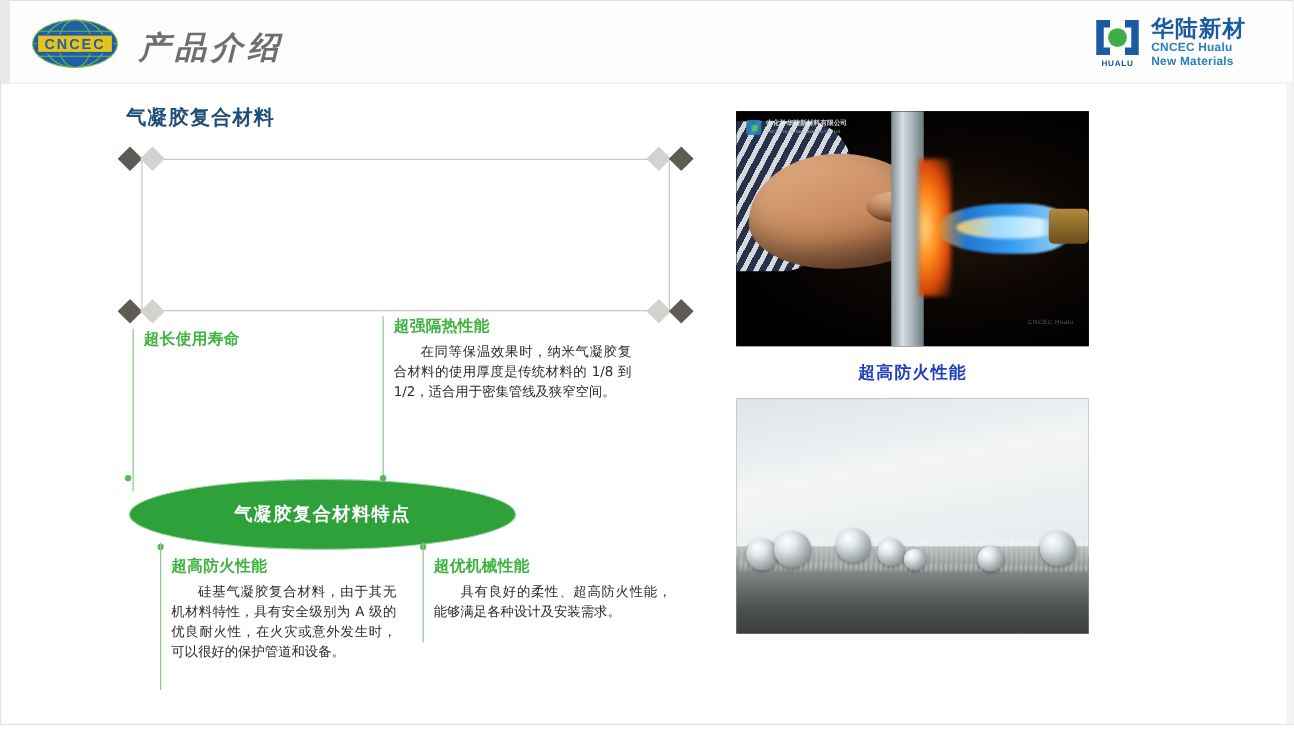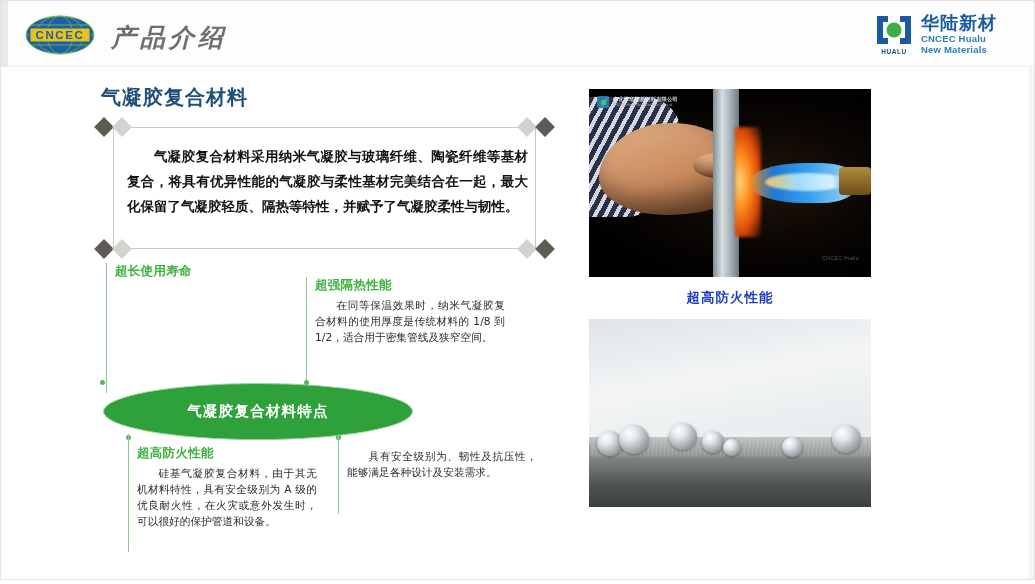--- a/index.html
+++ b/index.html
@@ -58,21 +58,21 @@
     letter-spacing: 1px; line-height: 19px;
   }
   #hualu-en1, #hualu-en2 {
     font-size: 9.5px; font-weight: bold; color: #2b7fb8; line-height: 11px;
     letter-spacing: 0.2px;
   }
 
   
   #section-title {
     position: absolute; left: 100px; top: 83px;
-    font-size: 20px; font-weight: bold;
+    font-size: 16px; font-weight: bold;
     color: #1f4e79; letter-spacing: 1px;
     white-space: nowrap;
   }
 
   
   #intro-frame {
     position: absolute; left: 96px; top: 117px;
     width: 455px; height: 140px;
   }
   .frame-line-h {
@@ -134,21 +134,21 @@
   .feature-body {
     margin-top: 4px;
     font-size: 10.7px; color: #2b2b2b; line-height: 16px;
     text-indent: 2em; text-align: justify;
     font-family: "DejaVu Sans", "Liberation Sans", sans-serif;
   }
 
   
   #feature-life      { left: 18px;  top: 0px;   width: 180px; }
   #feature-life .feature-rail      { height: 130px; left: -9px; }
-  #feature-insulation{ left: 218px; top: -10px; width: 190px; margin-top: 24px; }
+  #feature-insulation{ left: 218px; top: -10px; width: 190px; }
   #feature-insulation .feature-rail{ height: 140px; left: -9px; }
   #feature-fire      { left: 40px;  top: 182px; width: 180px; }
   #feature-fire .feature-rail      { height: 118px; left: -9px; top: -11px; }
   #feature-mech      { left: 250px; top: 182px; width: 190px; }
   #feature-mech .feature-rail      { height: 80px; left: -9px; top: -11px; }
 
   
   .panel { position: absolute; }
   .panel-img {
     position: relative; width: 282px; height: 188px;
@@ -314,21 +314,20 @@
 
     <div class="diamond dark" style="left:0px;   top:2px;"></div>
     <div class="diamond light" style="left:18px;  top:2px;"></div>
     <div class="diamond light" style="right:18px; top:2px;"></div>
     <div class="diamond dark" style="right:0px;  top:2px;"></div>
     <div class="diamond dark" style="left:0px;   bottom:2px;"></div>
     <div class="diamond light" style="left:18px;  bottom:2px;"></div>
     <div class="diamond light" style="right:18px; bottom:2px;"></div>
     <div class="diamond dark" style="right:0px;  bottom:2px;"></div>
 
-    <div id="intro-text">气凝胶复合材料采用纳米气凝胶与玻璃纤维、陶瓷纤维等基材复合，将具有优异性能的气凝胶与柔性基材完美结合在一起，最大化保留了气凝胶轻质、隔热等特性，并赋予了气凝胶柔性与韧性。</div>
   </div>
 
   <div id="diagram">
 
     <div class="feature" id="feature-life">
       <div class="feature-rail"></div>
       <div class="feature-head">超长使用寿命</div>
     </div>
 
     <div class="feature" id="feature-insulation">
@@ -347,21 +346,22 @@
     <div class="feature-dot" style="left:239px; top:172px;"></div>
 
     <div class="feature" id="feature-fire">
       <div class="feature-rail"></div>
       <div class="feature-head">超高防火性能</div>
       <div class="feature-body">硅基气凝胶复合材料，由于其无机材料特性，具有安全级别为 A 级的优良耐火性，在火灾或意外发生时，可以很好的保护管道和设备。</div>
     </div>
 
     <div class="feature" id="feature-mech">
       <div class="feature-rail"></div>
-      <div class="feature-body">具有安全级别为、韧性及抗压性，能够满足各种设计及安装需求。</div>
+      <div class="feature-head">超优机械性能</div>
+      <div class="feature-body">具有良好的柔性、超高防火性能，能够满足各种设计及安装需求。</div>
     </div>
   </div>
 
   <div class="panel" id="panel-fire">
     <div class="panel-img">
       <div id="fire-scene">
         <div id="fire-bg-grad"></div>
         <div id="fire-sleeve"></div>
         <div id="fire-hand"></div>
         <div id="fire-finger"></div>

